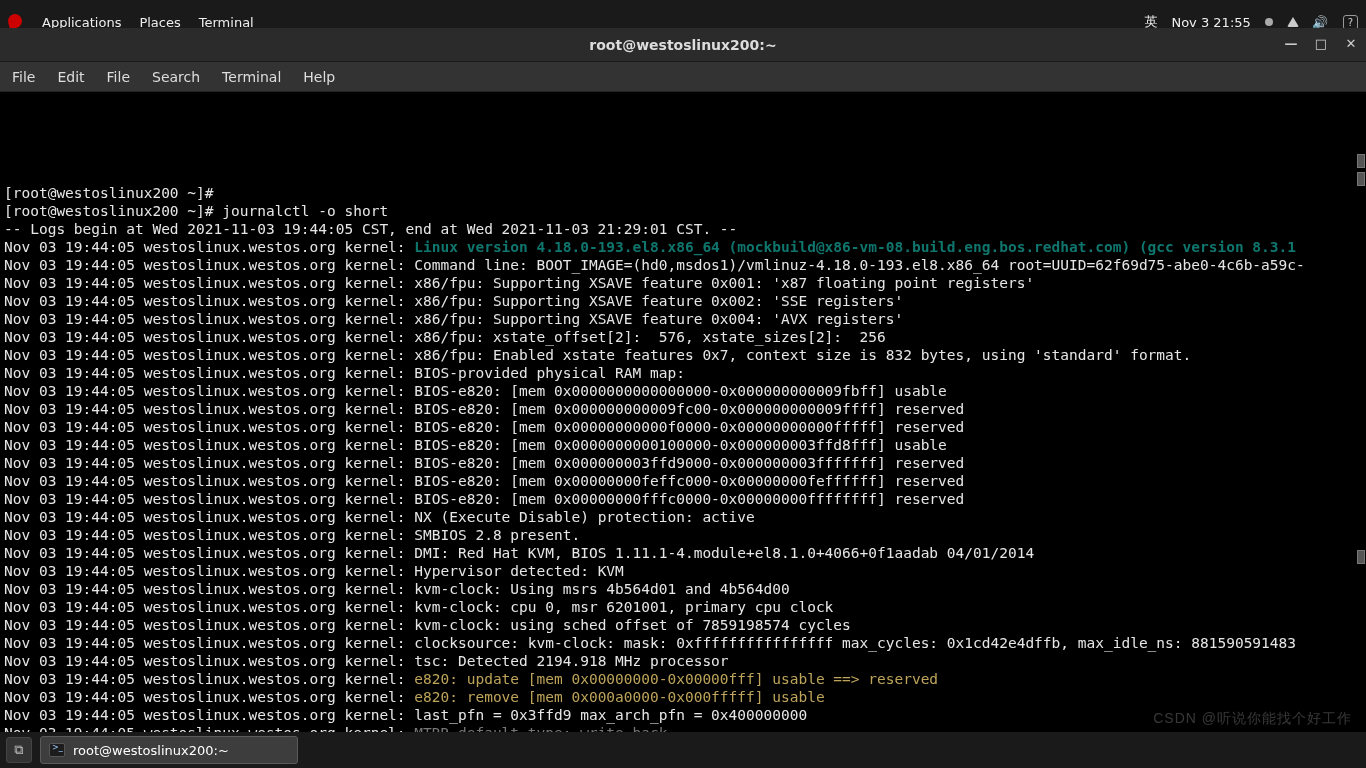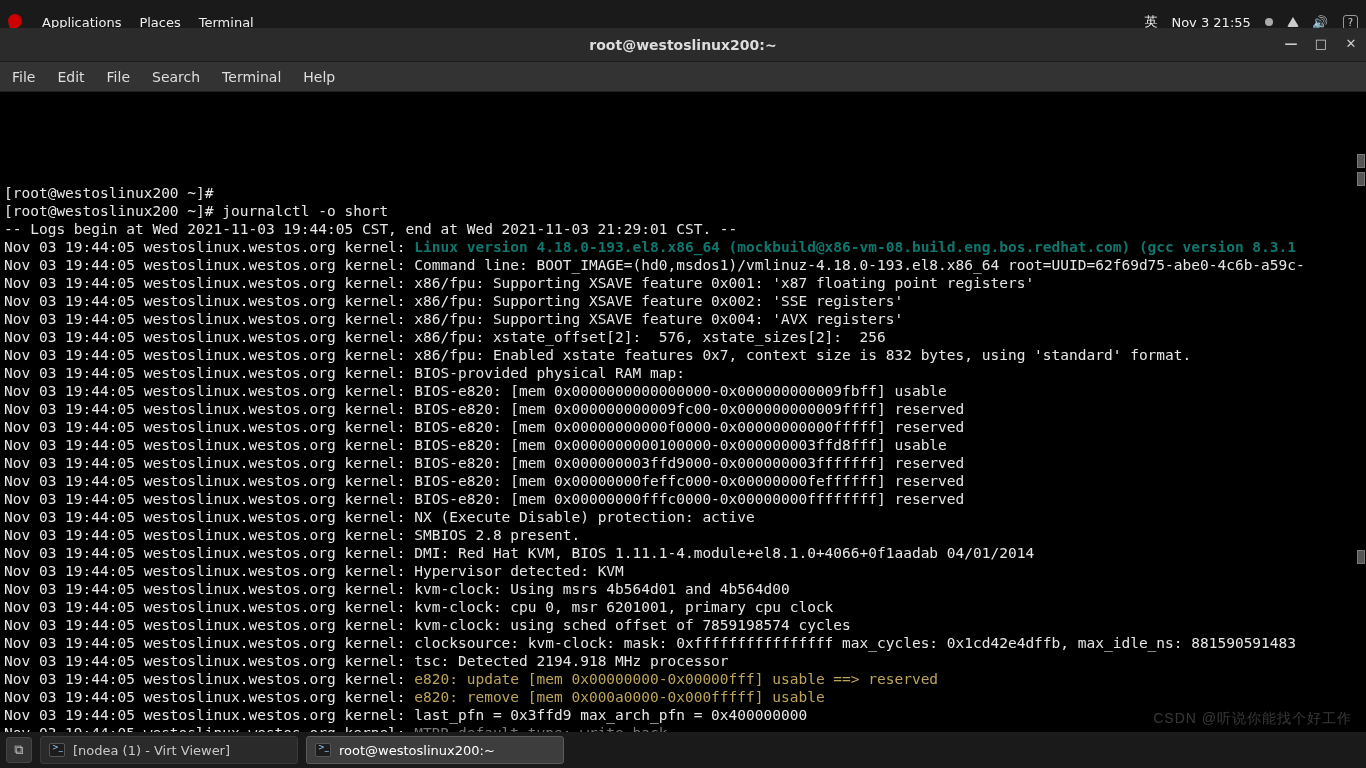--- a/index.html
+++ b/index.html
@@ -105,23 +105,19 @@
   </div>
   <div class="term" id="term">
     <div class="scroll-indicator si1"></div>
     <div class="scroll-indicator si2"></div>
     <div class="scroll-indicator si3"></div>
   <div>[root@westoslinux200 ~]#</div><div><span>[root@westoslinux200 ~]# </span><span>journalctl -o short</span></div><div>-- Logs begin at Wed 2021-11-03 19:44:05 CST, end at Wed 2021-11-03 21:29:01 CST. --</div><div><span>Nov 03 19:44:05 westoslinux.westos.org kernel: </span><span class="bold">Linux version 4.18.0-193.el8.x86_64 (mockbuild@x86-vm-08.build.eng.bos.redhat.com) (gcc version 8.3.1 </span></div><div><span>Nov 03 19:44:05 westoslinux.westos.org kernel: </span><span>Command line: BOOT_IMAGE=(hd0,msdos1)/vmlinuz-4.18.0-193.el8.x86_64 root=UUID=62f69d75-abe0-4c6b-a59c-</span></div><div><span>Nov 03 19:44:05 westoslinux.westos.org kernel: </span><span>x86/fpu: Supporting XSAVE feature 0x001: 'x87 floating point registers'</span></div><div><span>Nov 03 19:44:05 westoslinux.westos.org kernel: </span><span>x86/fpu: Supporting XSAVE feature 0x002: 'SSE registers'</span></div><div><span>Nov 03 19:44:05 westoslinux.westos.org kernel: </span><span>x86/fpu: Supporting XSAVE feature 0x004: 'AVX registers'</span></div><div><span>Nov 03 19:44:05 westoslinux.westos.org kernel: </span><span>x86/fpu: xstate_offset[2]:  576, xstate_sizes[2]:  256</span></div><div><span>Nov 03 19:44:05 westoslinux.westos.org kernel: </span><span>x86/fpu: Enabled xstate features 0x7, context size is 832 bytes, using 'standard' format.</span></div><div><span>Nov 03 19:44:05 westoslinux.westos.org kernel: </span><span>BIOS-provided physical RAM map:</span></div><div><span>Nov 03 19:44:05 westoslinux.westos.org kernel: </span><span>BIOS-e820: [mem 0x0000000000000000-0x000000000009fbff] usable</span></div><div><span>Nov 03 19:44:05 westoslinux.westos.org kernel: </span><span>BIOS-e820: [mem 0x000000000009fc00-0x000000000009ffff] reserved</span></div><div><span>Nov 03 19:44:05 westoslinux.westos.org kernel: </span><span>BIOS-e820: [mem 0x00000000000f0000-0x00000000000fffff] reserved</span></div><div><span>Nov 03 19:44:05 westoslinux.westos.org kernel: </span><span>BIOS-e820: [mem 0x0000000000100000-0x000000003ffd8fff] usable</span></div><div><span>Nov 03 19:44:05 westoslinux.westos.org kernel: </span><span>BIOS-e820: [mem 0x000000003ffd9000-0x000000003fffffff] reserved</span></div><div><span>Nov 03 19:44:05 westoslinux.westos.org kernel: </span><span>BIOS-e820: [mem 0x00000000feffc000-0x00000000feffffff] reserved</span></div><div><span>Nov 03 19:44:05 westoslinux.westos.org kernel: </span><span>BIOS-e820: [mem 0x00000000fffc0000-0x00000000ffffffff] reserved</span></div><div><span>Nov 03 19:44:05 westoslinux.westos.org kernel: </span><span>NX (Execute Disable) protection: active</span></div><div><span>Nov 03 19:44:05 westoslinux.westos.org kernel: </span><span>SMBIOS 2.8 present.</span></div><div><span>Nov 03 19:44:05 westoslinux.westos.org kernel: </span><span>DMI: Red Hat KVM, BIOS 1.11.1-4.module+el8.1.0+4066+0f1aadab 04/01/2014</span></div><div><span>Nov 03 19:44:05 westoslinux.westos.org kernel: </span><span>Hypervisor detected: KVM</span></div><div><span>Nov 03 19:44:05 westoslinux.westos.org kernel: </span><span>kvm-clock: Using msrs 4b564d01 and 4b564d00</span></div><div><span>Nov 03 19:44:05 westoslinux.westos.org kernel: </span><span>kvm-clock: cpu 0, msr 6201001, primary cpu clock</span></div><div><span>Nov 03 19:44:05 westoslinux.westos.org kernel: </span><span>kvm-clock: using sched offset of 7859198574 cycles</span></div><div><span>Nov 03 19:44:05 westoslinux.westos.org kernel: </span><span>clocksource: kvm-clock: mask: 0xffffffffffffffff max_cycles: 0x1cd42e4dffb, max_idle_ns: 881590591483 </span></div><div><span>Nov 03 19:44:05 westoslinux.westos.org kernel: </span><span>tsc: Detected 2194.918 MHz processor</span></div><div><span>Nov 03 19:44:05 westoslinux.westos.org kernel: </span><span class="yel">e820: update [mem 0x00000000-0x00000fff] usable ==&gt; reserved</span></div><div><span>Nov 03 19:44:05 westoslinux.westos.org kernel: </span><span class="yel">e820: remove [mem 0x000a0000-0x000fffff] usable</span></div><div><span>Nov 03 19:44:05 westoslinux.westos.org kernel: </span><span>last_pfn = 0x3ffd9 max_arch_pfn = 0x400000000</span></div><div><span>Nov 03 19:44:05 westoslinux.westos.org kernel: </span><span class="dim">MTRR default type: write-back</span></div></div>
 </div>
 
 <div class="taskbar">
   <div class="tb-launcher">⧉</div>
-  <div class="tb-item">
-    <span class="tb-icon"></span>
-    <span>[nodea (1) - Virt Viewer]</span>
-  </div>
   <div class="tb-item active">
     <span class="tb-icon"></span>
     <span>root@westoslinux200:~</span>
   </div>
 </div>
 
 <div class="watermark">CSDN @听说你能找个好工作</div>
 
 </body></html>

